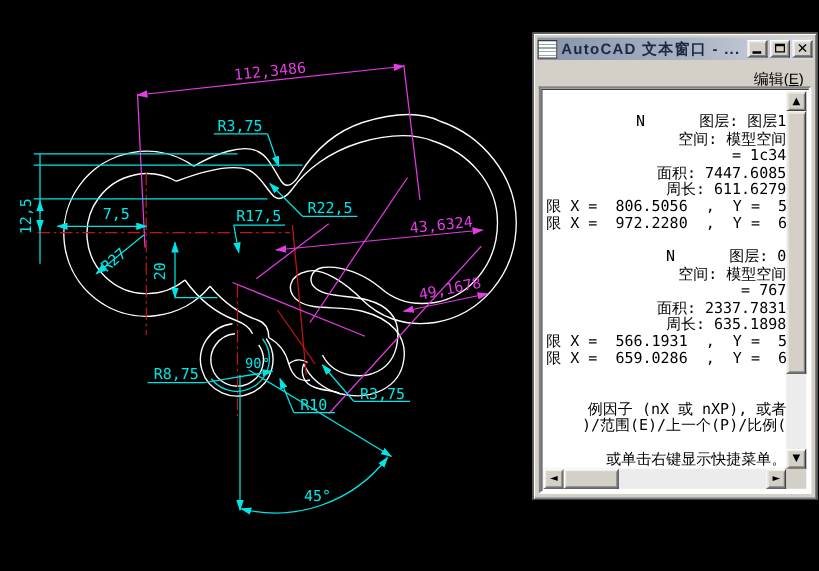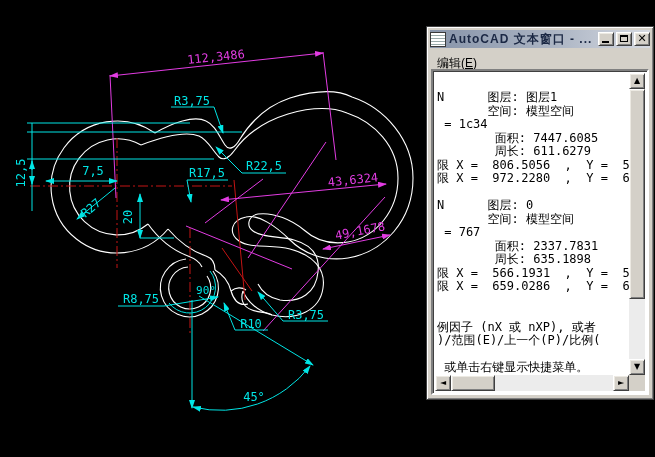--- a/index.html
+++ b/index.html
@@ -24,29 +24,29 @@
   .wbtn{width:16px;height:14px;background:#d4d0c8;
        border:1px solid;border-color:#fff #404040 #404040 #fff;
        box-shadow:inset 1px 1px 0 #ece9e2,inset -1px -1px 0 #808080;
        position:relative;box-sizing:border-box;}
   .wbtn .mingl{position:absolute;left:3px;bottom:2px;width:7px;height:2px;background:#000;}
   .wbtn .maxgl{position:absolute;left:3px;top:2px;width:8px;height:7px;
        border:1px solid #000;border-top-width:2px;box-sizing:border-box;}
   .wbtn .clsgl{position:absolute;left:0;top:-1px;width:14px;text-align:center;
        font-size:11px;font-weight:bold;color:#000;font-family:"DejaVu Sans",sans-serif;}
   .menubar{position:absolute;left:3px;top:22px;right:3px;height:28px;background:#d4d0c8;
-       display:flex;align-items:center;font-size:12px;color:#000;}
+       display:flex;align-items:center;font-size:12px;color:#000;justify-content:flex-end;}
   .menuitem{padding:1px 7px;}
   .menuitem u{text-decoration:underline;}
   .textarea{position:absolute;left:4px;top:42px;right:4px;bottom:4px;
        background:#fff;border:2px solid;border-color:#808080 #fff #fff #808080;
        box-shadow:inset 1px 1px 0 #404040;box-sizing:border-box;overflow:hidden;}
   .textcontent{position:absolute;left:4px;top:20px;right:18px;bottom:18px;
        font-family:"DejaVu Sans Mono",monospace;font-size:12px;line-height:13.5px;
-       color:#000;white-space:pre;overflow:hidden;}
+       color:#000;white-space:pre;overflow:hidden;text-align:right;}
   .textcontent div{height:13.5px;}
   
   .vsb{position:absolute;top:2px;right:2px;width:16px;bottom:18px;background:#ececec;}
   .hsb{position:absolute;left:2px;right:18px;bottom:2px;height:16px;background:#ececec;}
   .sbtn{position:absolute;width:16px;height:16px;background:#d4d0c8;
        border:1px solid;border-color:#fff #404040 #404040 #fff;
        box-shadow:inset 1px 1px 0 #ece9e2,inset -1px -1px 0 #808080;
        box-sizing:border-box;text-align:center;line-height:13px;font-size:8px;color:#000;
        font-family:"DejaVu Sans",sans-serif;}
   .vsb .up{top:0;left:0;}

